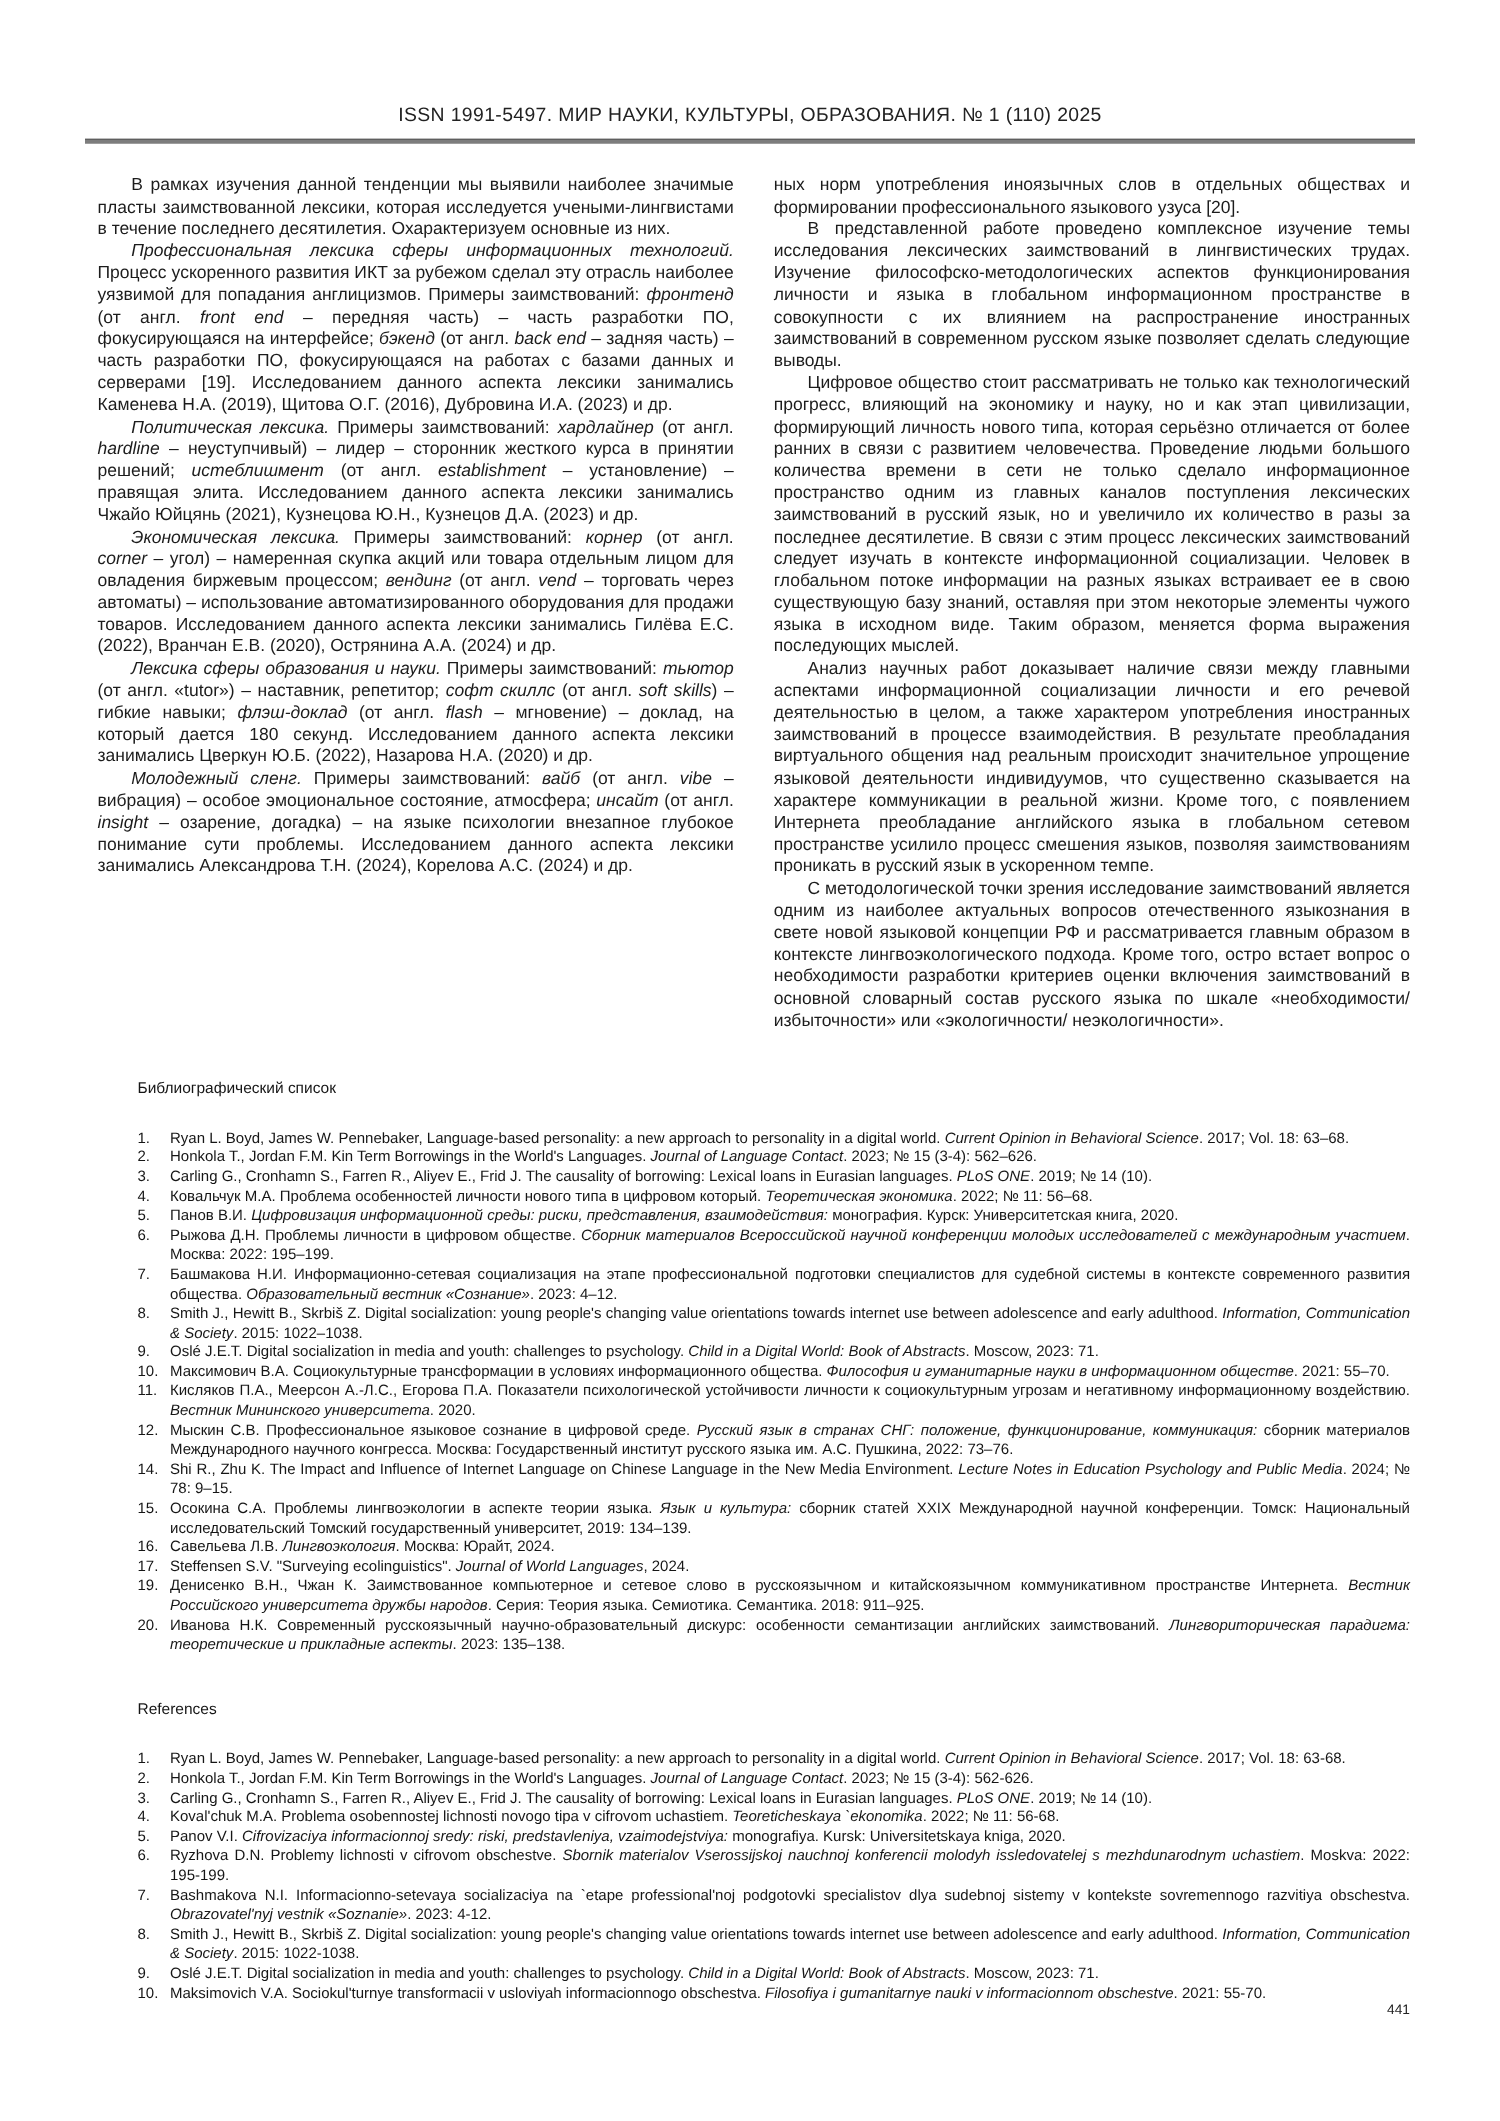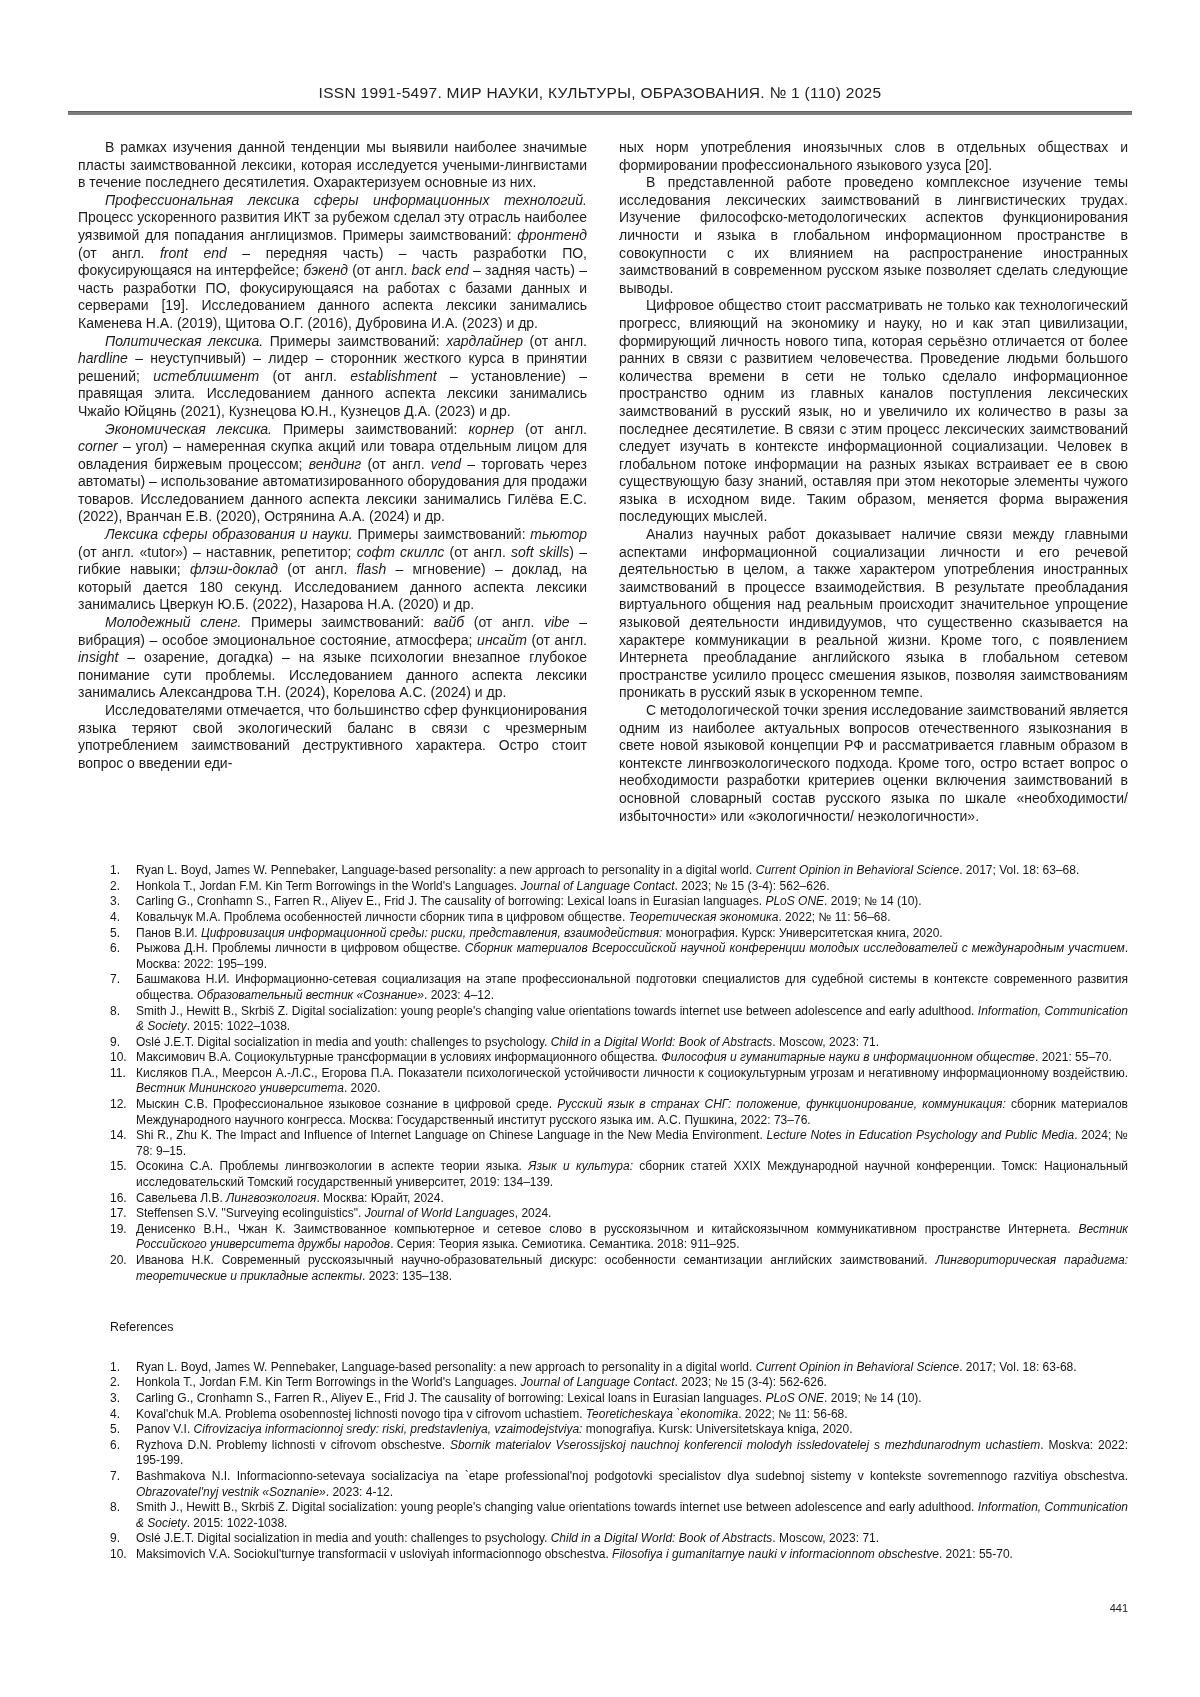--- a/index.html
+++ b/index.html
@@ -89,37 +89,37 @@
   </header>
 
   <main class="columns">
     <section class="col">
         <p class="indent"><span>В рамках изучения данной тенденции мы выявили наиболее значимые пласты заимствованной лексики, которая исследуется учеными-лингвистами в течение последнего десятилетия. Охарактеризуем основные из них.</span></p>
         <p class="indent"><span class="it">Профессиональная лексика сферы информационных технологий.</span><span> Процесс ускоренного развития ИКТ за рубежом сделал эту отрасль наиболее уязвимой для попадания англицизмов. Примеры заимствований: </span><span class="it">фронтенд</span><span> (от англ. </span><span class="it">front end</span><span> – передняя часть) – часть разработки ПО, фокусирующаяся на интерфейсе; </span><span class="it">бэкенд</span><span> (от англ. </span><span class="it">back end</span><span> – задняя часть) – часть разработки ПО, фокусирующаяся на работах с базами данных и серверами [19]. Исследованием данного аспекта лексики занимались Каменева Н.А. (2019), Щитова О.Г. (2016), Дубровина И.А. (2023) и др.</span></p>
         <p class="indent"><span class="it">Политическая лексика.</span><span> Примеры заимствований: </span><span class="it">хардлайнер</span><span> (от англ. </span><span class="it">hardline</span><span> – неуступчивый) – лидер – сторонник жесткого курса в принятии решений; </span><span class="it">истеблишмент</span><span> (от англ. </span><span class="it">establishment</span><span> – установление) – правящая элита. Исследованием данного аспекта лексики занимались Чжайо Юйцянь (2021), Кузнецова Ю.Н., Кузнецов Д.А. (2023) и др.</span></p>
         <p class="indent"><span class="it">Экономическая лексика.</span><span> Примеры заимствований: </span><span class="it">корнер</span><span> (от англ. </span><span class="it">corner</span><span> – угол) – намеренная скупка акций или товара отдельным лицом для овладения биржевым процессом; </span><span class="it">вендинг</span><span> (от англ. </span><span class="it">vend</span><span> – торговать через автоматы) – использование автоматизированного оборудования для продажи товаров. Исследованием данного аспекта лексики занимались Гилёва Е.С. (2022), Вранчан Е.В. (2020), Острянина А.А. (2024) и др.</span></p>
         <p class="indent"><span class="it">Лексика сферы образования и науки.</span><span> Примеры заимствований: </span><span class="it">тьютор</span><span> (от англ. «tutor») – наставник, репетитор; </span><span class="it">софт скиллс</span><span> (от англ. </span><span class="it">soft skills</span><span>) – гибкие навыки; </span><span class="it">флэш-доклад</span><span> (от англ. </span><span class="it">flash</span><span> – мгновение) – доклад, на который дается 180 секунд. Исследованием данного аспекта лексики занимались Цверкун Ю.Б. (2022), Назарова Н.А. (2020) и др.</span></p>
         <p class="indent"><span class="it">Молодежный сленг.</span><span> Примеры заимствований: </span><span class="it">вайб</span><span> (от англ. </span><span class="it">vibe</span><span> – вибрация) – особое эмоциональное состояние, атмосфера; </span><span class="it">инсайт</span><span> (от англ. </span><span class="it">insight</span><span> – озарение, догадка) – на языке психологии внезапное глубокое понимание сути проблемы. Исследованием данного аспекта лексики занимались Александрова Т.Н. (2024), Корелова А.С. (2024) и др.</span></p>
-        <p class="indent"><span>Исследователями отмечается, что большинство сфер функционирования языка теряют свой экологический баланс в связи с чрезмерным употреблением заимствований деструктивного характера. Остро стоит вопрос о введении еди-</span></p>
       </section>
     <section class="col">
         <p class=""><span>ных норм употребления иноязычных слов в отдельных обществах и формировании профессионального языкового узуса [20].</span></p>
         <p class="indent"><span>В представленной работе проведено комплексное изучение темы исследования лексических заимствований в лингвистических трудах. Изучение философско-методологических аспектов функционирования личности и языка в глобальном информационном пространстве в совокупности с их влиянием на распространение иностранных заимствований в современном русском языке позволяет сделать следующие выводы.</span></p>
         <p class="indent"><span>Цифровое общество стоит рассматривать не только как технологический прогресс, влияющий на экономику и науку, но и как этап цивилизации, формирующий личность нового типа, которая серьёзно отличается от более ранних в связи с развитием человечества. Проведение людьми большого количества времени в сети не только сделало информационное пространство одним из главных каналов поступления лексических заимствований в русский язык, но и увеличило их количество в разы за последнее десятилетие. В связи с этим процесс лексических заимствований следует изучать в контексте информационной социализации. Человек в глобальном потоке информации на разных языках встраивает ее в свою существующую базу знаний, оставляя при этом некоторые элементы чужого языка в исходном виде. Таким образом, меняется форма выражения последующих мыслей.</span></p>
         <p class="indent"><span>Анализ научных работ доказывает наличие связи между главными аспектами информационной социализации личности и его речевой деятельностью в целом, а также характером употребления иностранных заимствований в процессе взаимодействия. В результате преобладания виртуального общения над реальным происходит значительное упрощение языковой деятельности индивидуумов, что существенно сказывается на характере коммуникации в реальной жизни. Кроме того, с появлением Интернета преобладание английского языка в глобальном сетевом пространстве усилило процесс смешения языков, позволяя заимствованиям проникать в русский язык в ускоренном темпе.</span></p>
         <p class="indent"><span>С методологической точки зрения исследование заимствований является одним из наиболее актуальных вопросов отечественного языкознания в свете новой языковой концепции РФ и рассматривается главным образом в контексте лингвоэкологического подхода. Кроме того, остро встает вопрос о необходимости разработки критериев оценки включения заимствований в основной словарный состав русского языка по шкале «необходимости/избыточности» или «экологичности/ неэкологичности».</span></p>
       </section>
   </main>
 
   <section class="biblio">
+    <h3>Библиографический список</h3>
     <ol>
         <li><span class="num">1.</span><span>Ryan L. Boyd, James W. Pennebaker, Language-based personality: a new approach to personality in a digital world. </span><span class="it">Current Opinion in Behavioral Science</span><span>. 2017; Vol. 18: 63–68.</span></li>
         <li><span class="num">2.</span><span>Honkola T., Jordan F.M. Kin Term Borrowings in the World's Languages. </span><span class="it">Journal of Language Contact</span><span>. 2023; № 15 (3-4): 562–626.</span></li>
         <li><span class="num">3.</span><span>Carling G., Cronhamn S., Farren R., Aliyev E., Frid J. The causality of borrowing: Lexical loans in Eurasian languages. </span><span class="it">PLoS ONE</span><span>. 2019; № 14 (10).</span></li>
-        <li><span class="num">4.</span><span>Ковальчук М.А. Проблема особенностей личности сборник типа в цифровом обществе. </span><span class="it">Теоретическая экономика</span><span>. 2022; № 11: 56–68.</span></li>
+        <li><span class="num">4.</span><span>Ковальчук М.А. Проблема особенностей личности нового типа в цифровом который. </span><span class="it">Теоретическая экономика</span><span>. 2022; № 11: 56–68.</span></li>
         <li><span class="num">5.</span><span>Панов В.И. </span><span class="it">Цифровизация информационной среды: риски, представления, взаимодействия:</span><span> монография. Курск: Университетская книга, 2020.</span></li>
         <li><span class="num">6.</span><span>Рыжова Д.Н. Проблемы личности в цифровом обществе. </span><span class="it">Сборник материалов Всероссийской научной конференции молодых исследователей с международным участием</span><span>. Москва: 2022: 195–199.</span></li>
         <li><span class="num">7.</span><span>Башмакова Н.И. Информационно-сетевая социализация на этапе профессиональной подготовки специалистов для судебной системы в контексте современного развития общества. </span><span class="it">Образовательный вестник «Сознание»</span><span>. 2023: 4–12.</span></li>
         <li><span class="num">8.</span><span>Smith J., Hewitt B., Skrbiš Z. Digital socialization: young people's changing value orientations towards internet use between adolescence and early adulthood. </span><span class="it">Information, Communication &amp; Society</span><span>. 2015: 1022–1038.</span></li>
         <li><span class="num">9.</span><span>Oslé J.E.T. Digital socialization in media and youth: challenges to psychology. </span><span class="it">Child in a Digital World: Book of Abstracts</span><span>. Moscow, 2023: 71.</span></li>
         <li><span class="num">10.</span><span>Максимович В.А. Социокультурные трансформации в условиях информационного общества. </span><span class="it">Философия и гуманитарные науки в информационном обществе</span><span>. 2021: 55–70.</span></li>
         <li><span class="num">11.</span><span>Кисляков П.А., Меерсон А.-Л.С., Егорова П.А. Показатели психологической устойчивости личности к социокультурным угрозам и негативному информационному воздействию. </span><span class="it">Вестник Мининского университета</span><span>. 2020.</span></li>
         <li><span class="num">12.</span><span>Мыскин С.В. Профессиональное языковое сознание в цифровой среде. </span><span class="it">Русский язык в странах СНГ: положение, функционирование, коммуникация:</span><span> сборник материалов Международного научного конгресса. Москва: Государственный институт русского языка им. А.С. Пушкина, 2022: 73–76.</span></li>
         <li><span class="num">14.</span><span>Shi R., Zhu K. The Impact and Influence of Internet Language on Chinese Language in the New Media Environment. </span><span class="it">Lecture Notes in Education Psychology and Public Media</span><span>. 2024; № 78: 9–15.</span></li>
         <li><span class="num">15.</span><span>Осокина С.А. Проблемы лингвоэкологии в аспекте теории языка. </span><span class="it">Язык и культура:</span><span> сборник статей XXIX Международной научной конференции. Томск: Национальный исследовательский Томский государственный университет, 2019: 134–139.</span></li>

